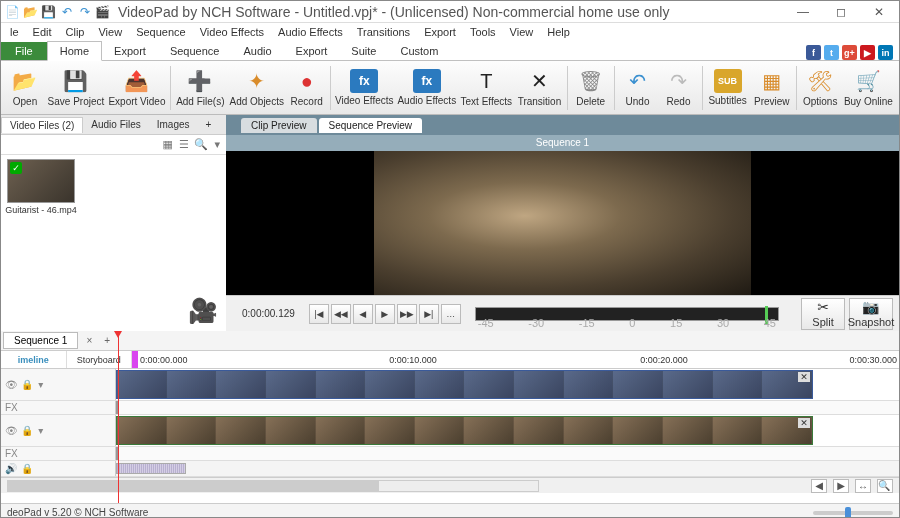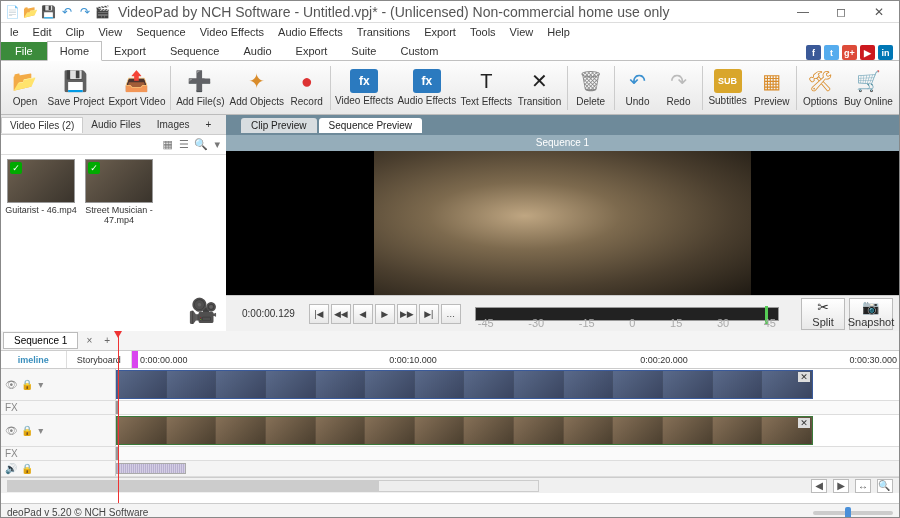--- a/index.html
+++ b/index.html
@@ -23,21 +23,21 @@
 .ribbon-btn .ic{width:26px;height:26px;display:flex;align-items:center;justify-content:center;font-size:20px;margin-bottom:2px}
 .ribbon-btn .lbl{font-size:10px;color:#333;text-align:center;white-space:nowrap}
 .ribbon-sep{width:1px;height:44px;background:#ccc;margin:0 2px}
 .workspace{display:flex;height:216px}
 .bin-panel{width:225px;background:#fff;display:flex;flex-direction:column}
 .bin-tabs{height:20px;background:#e8e8e8;display:flex;align-items:center;border-bottom:1px solid #ccc}
 .bin-tab{padding:2px 8px;font-size:10px;color:#333}
 .bin-tab.active{background:#fff;border:1px solid #ccc;border-bottom:none}
 .bin-tools{height:20px;display:flex;align-items:center;gap:6px;padding:0 6px;justify-content:flex-end;border-bottom:1px solid #ddd}
 .bin-tools span{font-size:11px;color:#777}
-.bin-body{flex:1;padding:4px;display:flex;gap:6px;align-items:flex-start;background:#fff;position:relative}
+.bin-body{flex:1;padding:4px;display:flex;align-items:flex-start;background:#fff;position:relative}
 .clip-thumb{width:72px;display:flex;flex-direction:column;align-items:center}
 .clip-img{width:68px;height:44px;background:linear-gradient(135deg,#6d6050,#3a342c);border:1px solid #999;position:relative}
 .clip-img::before{content:"✓";position:absolute;left:2px;top:2px;width:12px;height:12px;background:#0a0;color:#fff;font-size:9px;display:flex;align-items:center;justify-content:center;border-radius:2px}
 .clip-name{font-size:9px;text-align:center;margin-top:2px;color:#333}
 .camcorder{position:absolute;right:8px;bottom:6px;font-size:24px;color:#ccc}
 .preview-panel{flex:1;background:#6e8a9a;display:flex;flex-direction:column}
 .preview-tabs{height:20px;display:flex;align-items:center;padding-left:15px}
 .preview-tab{padding:2px 10px;font-size:10px;color:#222;background:#d8dde0;border-top-left-radius:3px;border-top-right-radius:3px;margin-right:2px}
 .preview-tab.active{background:#fff}
 .seq-header{height:16px;background:#95adba;color:#fff;font-size:10px;text-align:center;line-height:16px}
@@ -231,24 +231,20 @@
       <span>▦</span>
       <span>☰</span>
       <span>🔍</span>
       <span>▾</span>
     </div>
     <div class="bin-body" id="bin-body">
       <div class="clip-thumb">
           <div class="clip-img"></div>
           <div class="clip-name">Guitarist - 46.mp4</div>
         </div>
-        <div class="clip-thumb">
-          <div class="clip-img"></div>
-          <div class="clip-name">Street Musician - 47.mp4</div>
-        </div>
         <div class="camcorder">🎥</div>
     </div>
   </div>
 
   <div class="preview-panel">
     <div class="preview-tabs" id="preview-tabs">
         <div class="preview-tab">Clip Preview</div>
         <div class="preview-tab active">Sequence Preview</div>
       </div>
     <div class="seq-header">Sequence 1</div>

